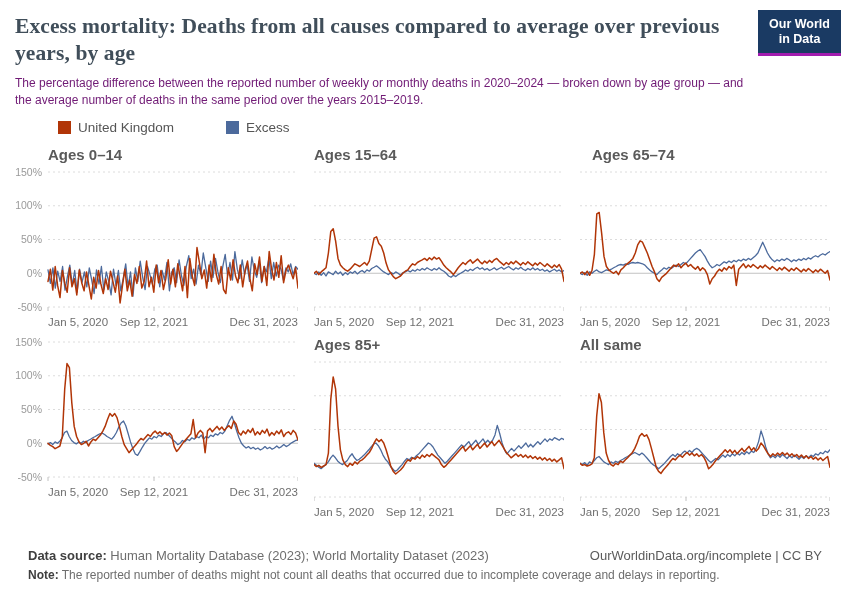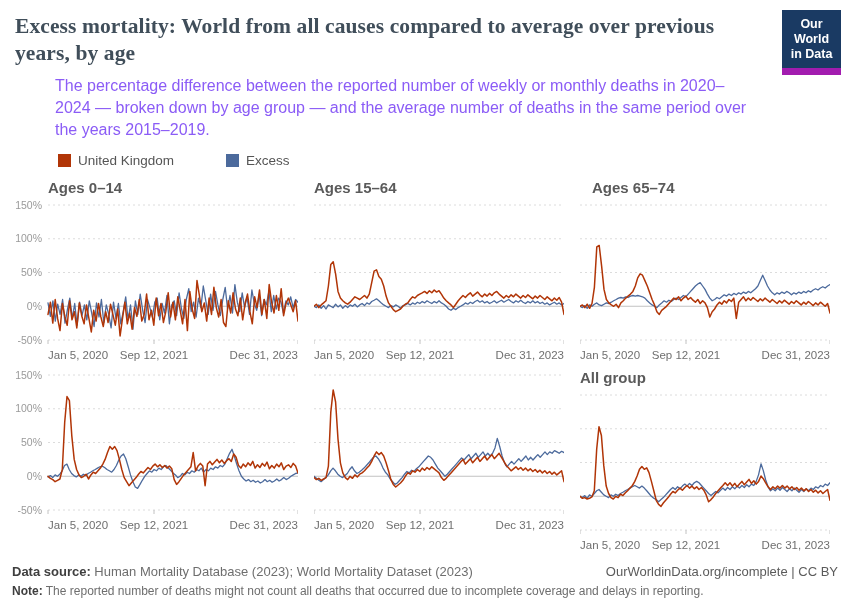--- a/index.html
+++ b/index.html
@@ -5,48 +5,48 @@
   html,body{margin:0;padding:0;}
   body{
     width:850px;height:600px;position:relative;overflow:hidden;
     background:#ffffff;font-family:"Liberation Sans",sans-serif;
   }
   .header{padding:13px 92px 0 15px;}
   .page-title{
     font-family:"Liberation Serif",serif;font-size:21.5px;font-weight:700;
     color:#404e5a;margin:0;line-height:1.24;letter-spacing:0.1px;max-width:745px;
   }
-  .subtitle{margin-top:9px;font-size:16px;color:#8b5cf6;line-height:1.36;max-width:748px;margin-left:40px;}
+  .subtitle{margin-top:9px;font-size:12px;color:#701a75;line-height:1.36;max-width:748px;}
   .legend{display:flex;align-items:center;gap:24px;margin:12px 0 0 15px;font-size:13.5px;color:#555;}
   .legend-item{display:flex;align-items:center;padding-left:28px;}
   .legend-swatch{width:13px;height:13px;display:inline-block;margin-right:7px;}
   .owid-logo{
-    position:absolute;top:10px;right:9px;width:59px;background:#1a3a63;
+    position:absolute;top:10px;right:9px;width:83px;background:#1a3a63;
     color:#fff;text-align:center;font-size:12.5px;font-weight:700;line-height:15px;
-    padding:7px 0 6px 0;border-bottom:7px solid #a21caf;text-decoration:none;cursor:pointer;
+    padding:7px 0 6px 0;border-bottom:3px solid #a21caf;text-decoration:none;cursor:pointer;
   }
   .charts-grid{
     display:flex;flex-wrap:wrap;column-gap:16px;row-gap:6px;
     padding:11px 0 0 15px;
   }
   .chart-title{font-size:15px;font-weight:700;color:#5a5a5a;margin:0 0 3px 0;}
   .chart-canvas svg{display:block;}
   .ylab{font-family:"Liberation Sans",sans-serif;font-size:10.5px;fill:#9a9a9a;}
   .xlab{font-family:"Liberation Sans",sans-serif;font-size:11.5px;fill:#6f6f6f;}
-  .footer{position:absolute;left:0;right:0;bottom:2px;padding:0 12px;font-size:13px;color:#6e6e6e;}
+  .footer{position:absolute;left:0;right:0;bottom:18px;padding:0 28px;font-size:13px;color:#6e6e6e;}
   .footer-row1{display:flex;justify-content:space-between;align-items:baseline;}
   .footer .lbl{color:#3f3f3f;font-weight:700;}
   .footer-link{color:#5b5b5b;cursor:pointer;}
   .footer-note{margin-top:5px;font-size:12px;}
 </style>
 </head>
 <body>
 
 <div class="header">
-  <h1 class="page-title">Excess mortality: World from all causes compared to average over previous years, by age</h1>
+  <h1 class="page-title">Excess mortality: Deaths from all causes compared to average over previous years, by age</h1>
   <div class="subtitle">The percentage difference between the reported number of weekly or monthly deaths in 2020–2024 — broken down by age group — and the average number of deaths in the same period over the years 2015–2019.</div>
   <div class="legend">
     <div class="legend-item">
       <span class="legend-swatch" style="background: rgb(177, 53, 7);"></span>
       <span>United Kingdom</span>
     </div>
     <div class="legend-item">
       <span class="legend-swatch" style="background: rgb(76, 106, 156);"></span>
       <span>Excess</span>
     </div>
@@ -142,40 +142,41 @@
           <line x1="139" x2="139" y1="141" y2="145" stroke="#c2c2c2"></line>
           <text x="139" y="160" text-anchor="middle" class="xlab">Sep 12, 2021</text>
           <line x1="283" x2="283" y1="141" y2="145" stroke="#c2c2c2"></line>
           <text x="283" y="160" text-anchor="end" class="xlab">Dec 31, 2023</text>
           <polyline points="33.0,107.9 35.4,106.6 37.7,108.6 40.1,105.9 42.4,107.3 44.8,105.2 47.2,101.8 49.5,96.5 51.9,95.1 54.2,100.5 56.6,104.5 58.9,106.6 61.3,107.9 63.7,105.9 66.0,107.3 68.4,105.2 70.7,106.6 73.1,104.5 75.5,103.2 77.8,101.8 80.2,100.5 82.5,99.1 84.9,97.8 87.2,97.1 89.6,98.5 92.0,100.5 94.3,101.8 96.7,103.2 99.0,100.5 101.4,96.5 103.8,91.0 106.1,87.0 108.5,85.0 110.8,89.7 113.2,97.8 115.5,105.9 117.9,112.7 120.3,118.0 122.6,119.4 125.0,115.4 127.3,111.3 129.7,107.3 132.1,104.5 134.4,101.8 136.8,103.2 139.1,100.5 141.5,101.8 143.8,99.1 146.2,100.5 148.6,97.8 150.9,96.5 153.3,99.1 155.6,101.2 158.0,103.9 160.4,105.9 162.7,108.6 165.1,107.3 167.4,104.5 169.8,105.9 172.2,103.2 174.5,104.5 176.9,101.8 179.2,103.2 181.6,100.5 183.9,101.8 186.3,99.1 188.7,103.2 191.0,100.5 193.4,101.8 195.7,99.1 198.1,100.5 200.5,97.8 202.8,99.1 205.2,96.5 207.5,97.8 209.9,95.1 212.2,89.7 214.6,84.3 217.0,80.3 219.3,87.0 221.7,95.1 224.0,101.8 226.4,107.3 228.8,110.0 231.1,112.0 233.5,110.6 235.8,112.7 238.2,111.3 240.5,113.3 242.9,112.0 245.3,114.0 247.6,112.7 250.0,110.6 252.3,112.7 254.7,111.3 257.1,113.3 259.4,112.0 261.8,110.0 264.1,112.0 266.5,110.6 268.8,108.6 271.2,110.6 273.6,109.3 275.9,107.3 278.3,105.9 280.6,104.5 283.0,103.9" fill="none" stroke="#4c6a9c" stroke-width="1.3" stroke-linejoin="round" stroke-linecap="round"></polyline>
           <polyline points="33.0,107.3 35.4,109.3 37.8,110.6 40.1,112.7 42.5,111.3 44.9,110.0 47.3,100.5 49.7,53.3 52.0,27.6 54.4,31.6 56.8,66.8 59.2,90.4 61.6,100.5 64.0,105.9 66.3,108.6 68.7,107.3 71.1,105.2 73.5,110.0 75.9,105.9 78.2,103.2 80.6,104.5 83.0,101.8 85.4,99.1 87.8,95.1 90.1,90.4 92.5,83.6 94.9,77.5 97.3,80.3 99.7,77.5 102.0,81.6 104.4,90.4 106.8,100.5 109.2,108.6 111.6,112.7 114.0,116.7 116.3,114.0 118.7,111.3 121.1,108.6 123.5,105.2 125.9,102.5 128.2,103.9 130.6,101.2 133.0,98.5 135.4,100.5 137.8,97.1 140.1,95.1 142.5,97.8 144.9,95.8 147.3,98.5 149.7,96.5 152.0,99.1 154.4,97.1 156.8,99.8 159.2,110.6 161.6,115.4 164.0,112.7 166.3,109.3 168.7,105.9 171.1,103.2 173.5,100.5 175.9,97.8 178.2,83.6 180.6,101.8 183.0,97.1 185.4,94.4 187.8,97.1 190.1,116.7 192.5,95.1 194.9,92.4 197.3,95.8 199.7,93.1 202.0,90.4 204.4,93.8 206.8,91.0 209.2,94.4 211.6,91.7 214.0,89.7 216.3,92.4 218.7,85.0 221.1,88.3 223.5,96.5 225.9,99.1 228.2,95.1 230.6,97.8 233.0,93.8 235.4,96.5 237.8,92.4 240.1,99.1 242.5,95.8 244.9,98.5 247.3,94.4 249.7,97.1 252.0,93.1 254.4,99.8 256.8,96.5 259.2,99.1 261.6,95.1 264.0,97.8 266.3,93.8 268.7,100.5 271.1,97.1 273.5,95.8 275.9,98.5 278.2,94.4 280.6,97.1 283.0,103.9" fill="none" stroke="#b13507" stroke-width="1.5" stroke-linejoin="round" stroke-linecap="round"></polyline>
         </svg>
       </div>
   </div>
   <div class="chart">
+    <div class="chart-title" style="margin-left: 0px;">Ages 85+</div>
     <div class="chart-canvas">
         <svg width="250" height="164" viewBox="0 0 250 164">
           <line x1="0" x2="250" y1="6" y2="6" stroke="#dcdcdc" stroke-width="1" stroke-dasharray="2,3"></line>
           <line x1="0" x2="250" y1="39.75" y2="39.75" stroke="#dcdcdc" stroke-width="1" stroke-dasharray="2,3"></line>
           <line x1="0" x2="250" y1="73.5" y2="73.5" stroke="#dcdcdc" stroke-width="1" stroke-dasharray="2,3"></line>
           <line x1="0" x2="250" y1="107.25" y2="107.25" stroke="#c2c2c2" stroke-width="1"></line>
           <line x1="0" x2="250" y1="141" y2="141" stroke="#dcdcdc" stroke-width="1" stroke-dasharray="2,3"></line>
           <line x1="0" x2="0" y1="141" y2="145" stroke="#c2c2c2"></line>
           <text x="0" y="160" text-anchor="start" class="xlab">Jan 5, 2020</text>
           <line x1="106" x2="106" y1="141" y2="145" stroke="#c2c2c2"></line>
           <text x="106" y="160" text-anchor="middle" class="xlab">Sep 12, 2021</text>
           <line x1="250" x2="250" y1="141" y2="145" stroke="#c2c2c2"></line>
           <text x="250" y="160" text-anchor="end" class="xlab">Dec 31, 2023</text>
           <polyline points="0.0,107.3 2.4,109.3 4.8,111.3 7.1,112.7 9.5,110.6 11.9,108.6 14.3,105.9 16.7,101.8 19.0,99.1 21.4,101.8 23.8,105.2 26.2,107.3 28.6,108.6 31.0,106.6 33.3,104.5 35.7,100.5 38.1,97.8 40.5,101.8 42.9,104.5 45.2,103.2 47.6,101.2 50.0,99.1 52.4,96.5 54.8,93.8 57.1,91.0 59.5,88.3 61.9,87.0 64.3,89.7 66.7,93.8 69.0,99.1 71.4,103.2 73.8,105.9 76.2,110.0 78.6,112.7 81.0,115.4 83.3,114.0 85.7,111.3 88.1,108.6 90.5,105.2 92.9,102.5 95.2,103.9 97.6,101.2 100.0,102.5 102.4,99.8 104.8,97.8 107.1,95.1 109.5,92.4 111.9,89.7 114.3,87.0 116.7,88.3 119.0,91.0 121.4,95.1 123.8,99.1 126.2,101.8 128.6,104.5 131.0,107.3 133.3,105.2 135.7,102.5 138.1,99.8 140.5,97.1 142.9,94.4 145.2,91.7 147.6,89.0 150.0,91.0 152.4,88.3 154.8,85.6 157.1,89.7 159.5,87.0 161.9,84.3 164.3,88.3 166.7,85.6 169.0,82.9 171.4,87.0 173.8,84.3 176.2,87.0 178.6,84.3 181.0,78.9 183.3,69.4 185.7,77.5 188.1,87.0 190.5,93.8 192.9,97.8 195.2,95.1 197.6,92.4 200.0,95.1 202.4,92.4 204.8,89.7 207.1,92.4 209.5,89.7 211.9,87.0 214.3,91.0 216.7,88.3 219.0,91.0 221.4,88.3 223.8,85.6 226.2,88.3 228.6,85.6 231.0,82.9 233.3,85.6 235.7,82.9 238.1,84.3 240.5,81.6 242.9,82.9 245.2,84.3 247.6,82.3 250.0,83.6" fill="none" stroke="#4c6a9c" stroke-width="1.3" stroke-linejoin="round" stroke-linecap="round"></polyline>
           <polyline points="0.0,108.6 2.4,110.6 4.8,109.3 7.2,111.3 9.6,110.0 12.0,108.6 14.4,97.1 16.8,43.1 19.2,20.9 21.6,33.0 24.0,70.1 26.4,93.8 28.8,103.9 31.3,108.6 33.7,110.6 36.1,107.3 38.5,109.3 40.9,105.9 43.3,107.9 45.7,105.2 48.1,103.9 50.5,101.8 52.9,99.1 55.3,96.5 57.7,92.4 60.1,87.0 62.5,82.9 64.9,85.6 67.3,83.6 69.7,87.0 72.1,93.8 74.5,101.8 76.9,110.6 79.3,115.4 81.7,118.0 84.1,116.0 86.5,114.0 88.9,111.3 91.3,107.3 93.8,103.9 96.2,105.2 98.6,101.8 101.0,103.2 103.4,100.5 105.8,102.5 108.2,99.1 110.6,101.2 113.0,98.5 115.4,100.5 117.8,97.8 120.2,99.8 122.6,101.8 125.0,103.9 127.4,108.6 129.8,111.3 132.2,109.3 134.6,106.6 137.0,103.9 139.4,101.2 141.8,98.5 144.2,95.8 146.6,93.1 149.0,90.4 151.4,95.1 153.8,92.4 156.3,89.7 158.7,93.8 161.1,91.0 163.5,88.3 165.9,92.4 168.3,89.7 170.7,87.0 173.1,91.0 175.5,88.3 177.9,85.6 180.3,89.7 182.7,87.0 185.1,84.3 187.5,88.3 189.9,92.4 192.3,96.5 194.7,99.1 197.1,101.8 199.5,99.8 201.9,97.8 204.3,100.5 206.7,98.5 209.1,101.2 211.5,99.1 213.9,101.8 216.3,99.8 218.8,102.5 221.2,100.5 223.6,103.2 226.0,101.2 228.4,103.9 230.8,101.8 233.2,104.5 235.6,102.5 238.0,105.2 240.4,103.2 242.8,105.9 245.2,103.9 247.6,101.8 250.0,112.7" fill="none" stroke="#b13507" stroke-width="1.5" stroke-linejoin="round" stroke-linecap="round"></polyline>
         </svg>
       </div>
   </div>
   <div class="chart">
-    <div class="chart-title" style="margin-left: 0px;">All group</div>
+    <div class="chart-title" style="margin-left: 0px;">All same</div>
     <div class="chart-canvas">
         <svg width="250" height="164" viewBox="0 0 250 164">
           <line x1="0" x2="250" y1="6" y2="6" stroke="#dcdcdc" stroke-width="1" stroke-dasharray="2,3"></line>
           <line x1="0" x2="250" y1="39.75" y2="39.75" stroke="#dcdcdc" stroke-width="1" stroke-dasharray="2,3"></line>
           <line x1="0" x2="250" y1="73.5" y2="73.5" stroke="#dcdcdc" stroke-width="1" stroke-dasharray="2,3"></line>
           <line x1="0" x2="250" y1="107.25" y2="107.25" stroke="#c2c2c2" stroke-width="1"></line>
           <line x1="0" x2="250" y1="141" y2="141" stroke="#dcdcdc" stroke-width="1" stroke-dasharray="2,3"></line>
           <line x1="0" x2="0" y1="141" y2="145" stroke="#c2c2c2"></line>
           <text x="0" y="160" text-anchor="start" class="xlab">Jan 5, 2020</text>
           <line x1="106" x2="106" y1="141" y2="145" stroke="#c2c2c2"></line>

